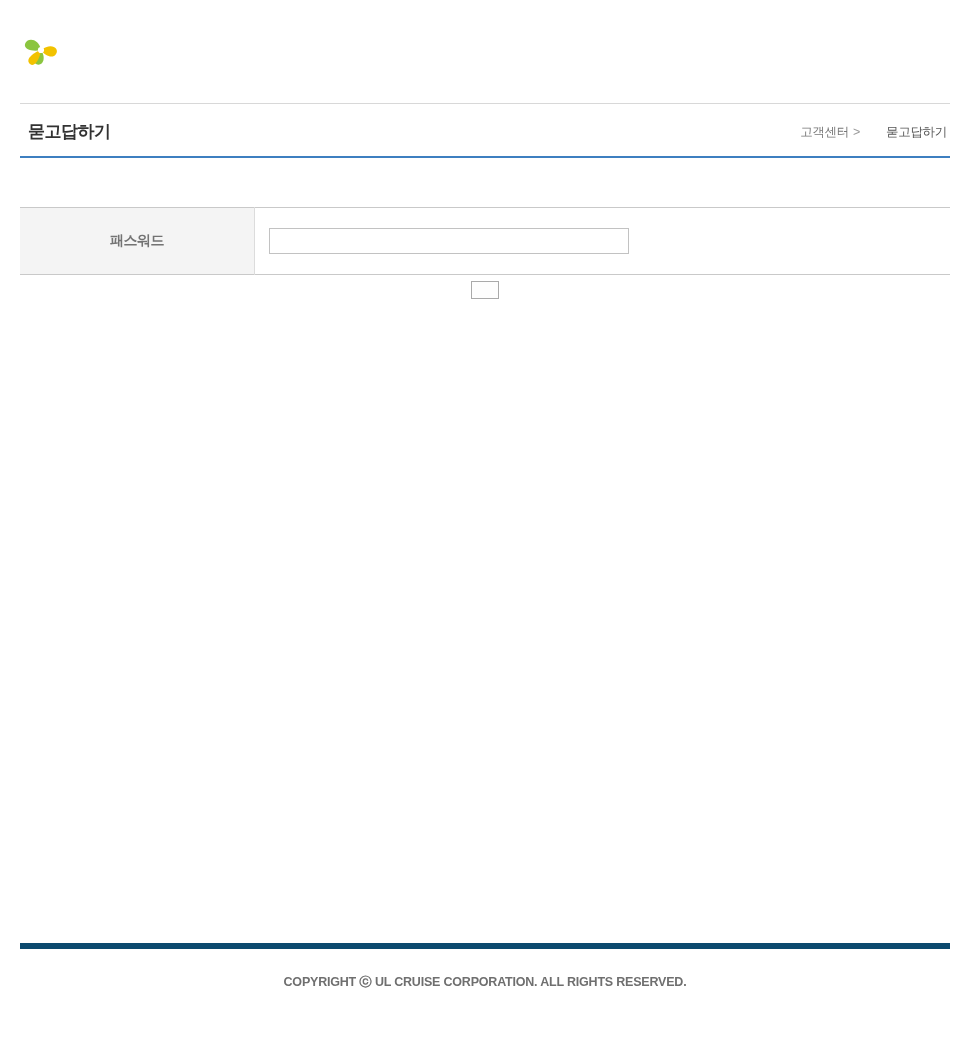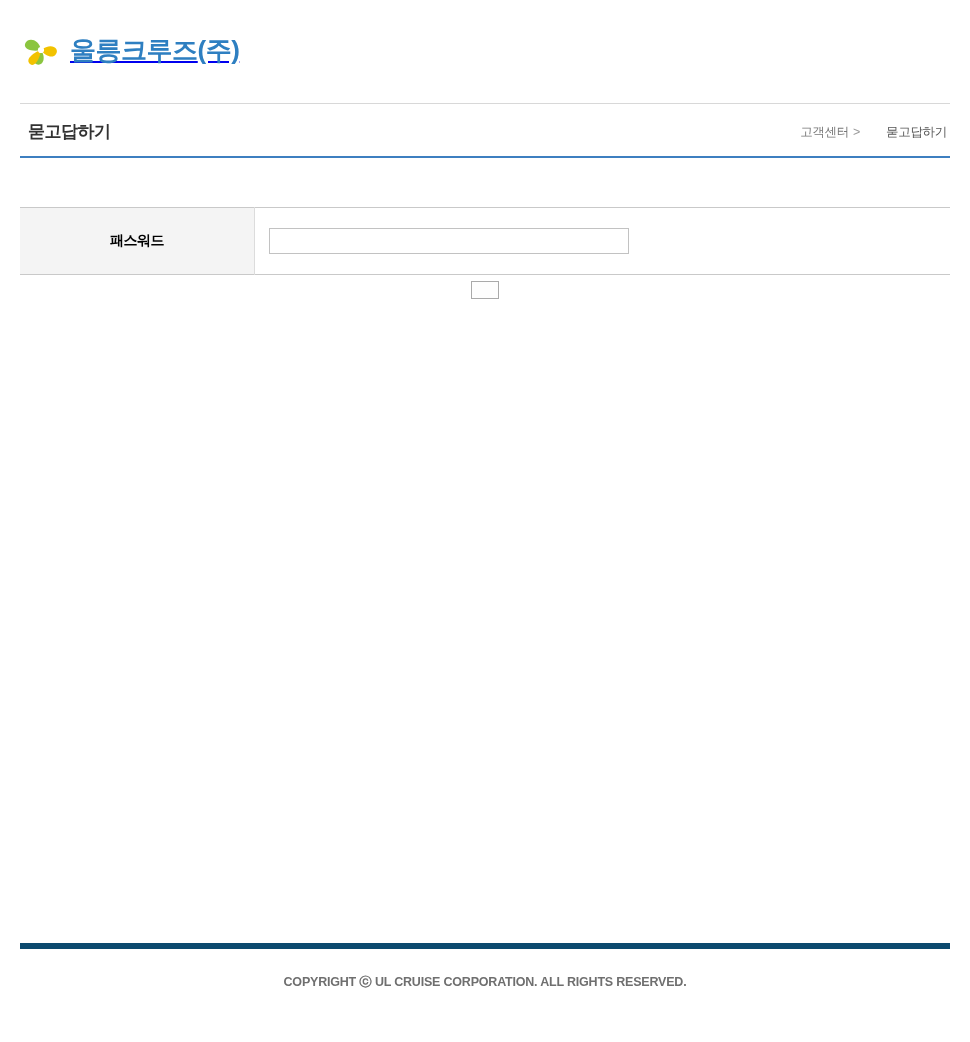--- a/index.html
+++ b/index.html
@@ -99,21 +99,21 @@
     border-bottom: 1px solid #c9c9c9;
     table-layout: fixed;
   }
   .form-table th {
     width: 232px;
     background: #f4f4f4;
     border-right: 1px solid #dcdcdc;
     height: 64px;
     font-size: 14px;
     font-weight: bold;
-    color: #000000;
+    color: #737373;
     letter-spacing: -0.5px;
     text-align: center;
     vertical-align: middle;
   }
   .form-table td {
     padding-left: 14px;
     vertical-align: middle;
     background: #ffffff;
   }
   .pw-input {
@@ -173,21 +173,20 @@
       <svg width="42" height="42" viewBox="0 0 42 42" xmlns="http://www.w3.org/2000/svg">
         <g transform="translate(21,21)">
           <path d="M0,0 C-2,-12 -14,-13 -16,-6 C-17.5,-0.5 -8,2 0,0 Z" fill="#8bc53f"></path>
           <path d="M0,0 C10,-8 19,-2 15,4 C12,9 4,6 0,0 Z" fill="#f2c200"></path>
           <path d="M0,0 C6,9 1,17 -5,14 C-10,11.5 -6,3 0,0 Z" fill="#8bc53f"></path>
           <path d="M0,0 C-9,3 -16,10 -11,14 C-6,18 -1,8 0,0 Z" fill="#f2c200"></path>
           <circle cx="0" cy="0" r="3.1" fill="#ffffff"></circle>
         </g>
       </svg>
     </span>
-    <span class="logo-text"><span>울릉크루즈</span><span class="suffix">(주)</span></span>
   </a>
 </div>
 
 <div class="titlebar">
   <div class="page-title">묻고답하기</div>
   <div class="breadcrumb">
     <span>고객센터</span><span class="crumb-sep">&gt;</span><span class="crumb-current">묻고답하기</span>
   </div>
 </div>
 

